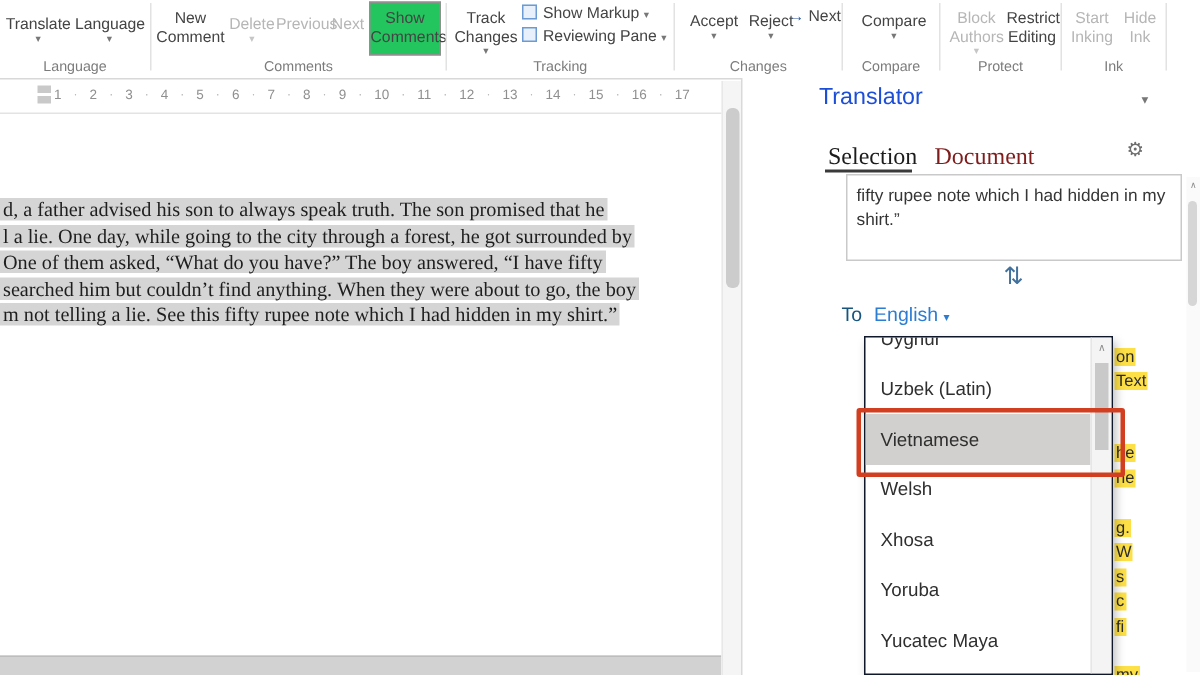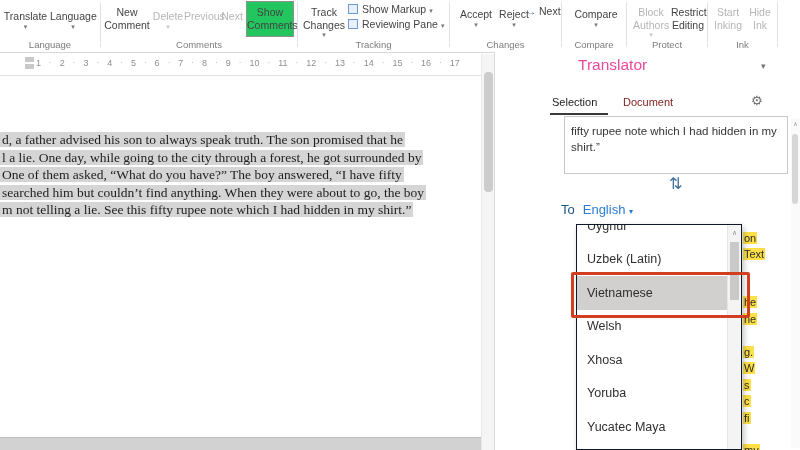--- a/index.html
+++ b/index.html
@@ -31,23 +31,23 @@
   .doc{position:absolute;top:76px;left:0;width:481px;height:374px;background:#fff;overflow:hidden;}
   .doc-lines{position:absolute;left:0;top:55px;font-family:"Liberation Serif",serif;
              font-size:13.5px;line-height:17.5px;color:#1e1e1e;}
   .doc-line{white-space:nowrap;}
   .doc-line span{background:#d5d5d5;padding:0 2px;}
   .page-gap{position:absolute;left:0;bottom:0;width:481px;height:12px;background:#d2d2d2;border-top:1px solid #bdbdbd;}
   .doc-sb{position:absolute;top:54px;left:481px;width:13px;height:396px;background:#f5f5f5;border-left:1px solid #e8e8e8;}
   .doc-sb .thumb{position:absolute;left:2px;top:18px;width:9px;height:120px;background:#cccccc;border-radius:4px;}
   
   .pane{position:absolute;left:494px;top:52px;width:306px;height:398px;background:#fff;border-left:1px solid #d9d9d9;}
-  .pane-title{position:absolute;left:51px;top:4px;font-size:15.5px;color:#ec4899;margin-left:32px;}
+  .pane-title{position:absolute;left:51px;top:4px;font-size:15.5px;color:#1d4ed8;}
   .pane-title-caret{position:absolute;left:266px;top:9px;font-size:9px;color:#777;cursor:default;}
-  .tab{position:absolute;top:44px;font-size:11px;cursor:default;}
+  .tab{position:absolute;top:44px;font-size:16px;cursor:default;font-family:Liberation Serif, serif;}
   .tab-sel{left:57px;color:#1c1c1c;}
   .tab-sel-underline{position:absolute;left:55px;top:61px;width:58px;height:2px;background:#3a3a3a;}
   .tab-doc{left:128px;color:#7f1d1d;}
   .gear{position:absolute;left:256px;top:41px;font-size:13px;color:#6e6e6e;font-family:"DejaVu Sans",sans-serif;cursor:default;}
   .source-box{position:absolute;left:69px;top:64px;width:210px;height:44px;border:1px solid #c9c9c9;
               padding:6px 6px;font-size:11.5px;line-height:16px;color:#353535;overflow:hidden;}
   .swap{position:absolute;left:174px;top:122px;font-size:16px;color:#41719c;font-family:"DejaVu Sans",sans-serif;cursor:default;}
   .to-row{position:absolute;left:66px;top:150px;font-size:13px;}
   .to-label{color:#17557f;}
   .to-lang{color:#2b7cd3;margin-left:8px;cursor:default;}

